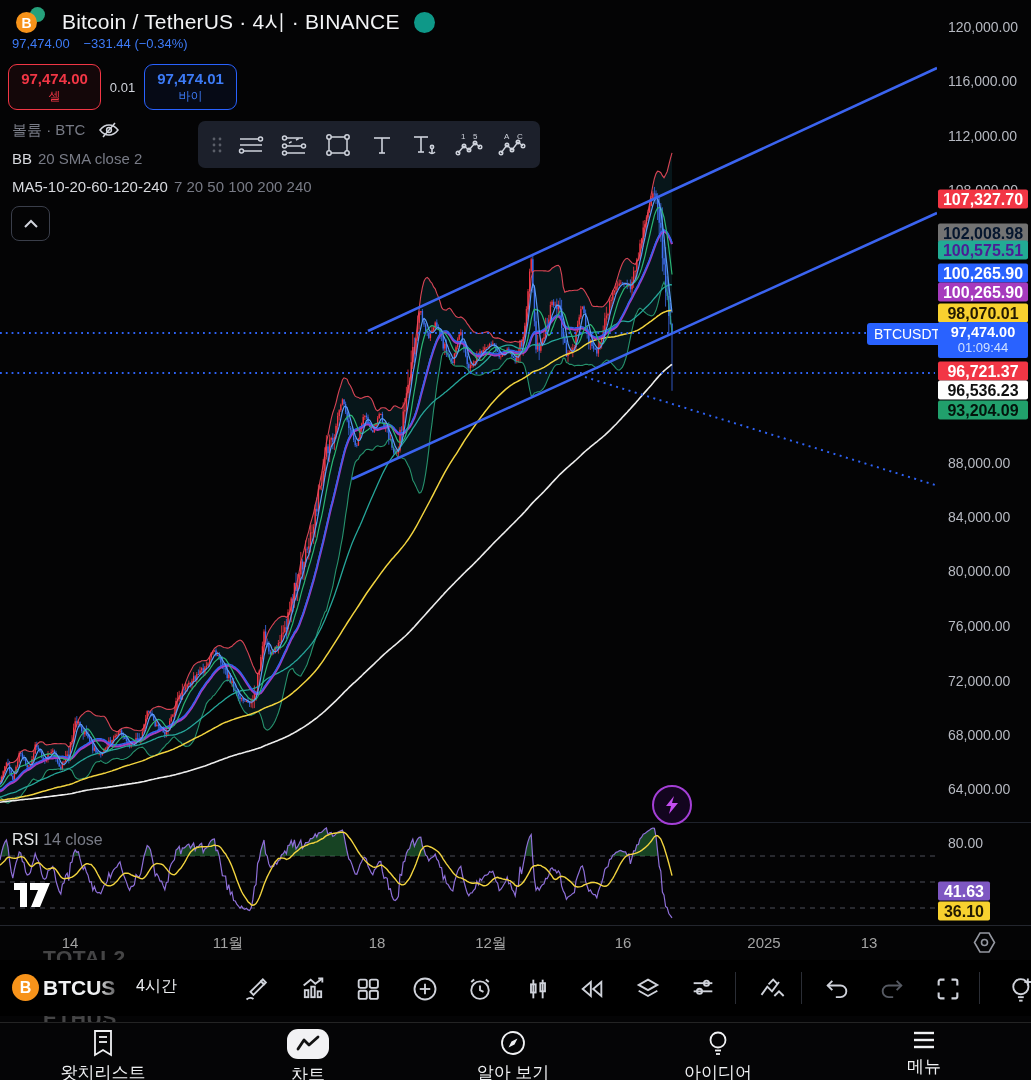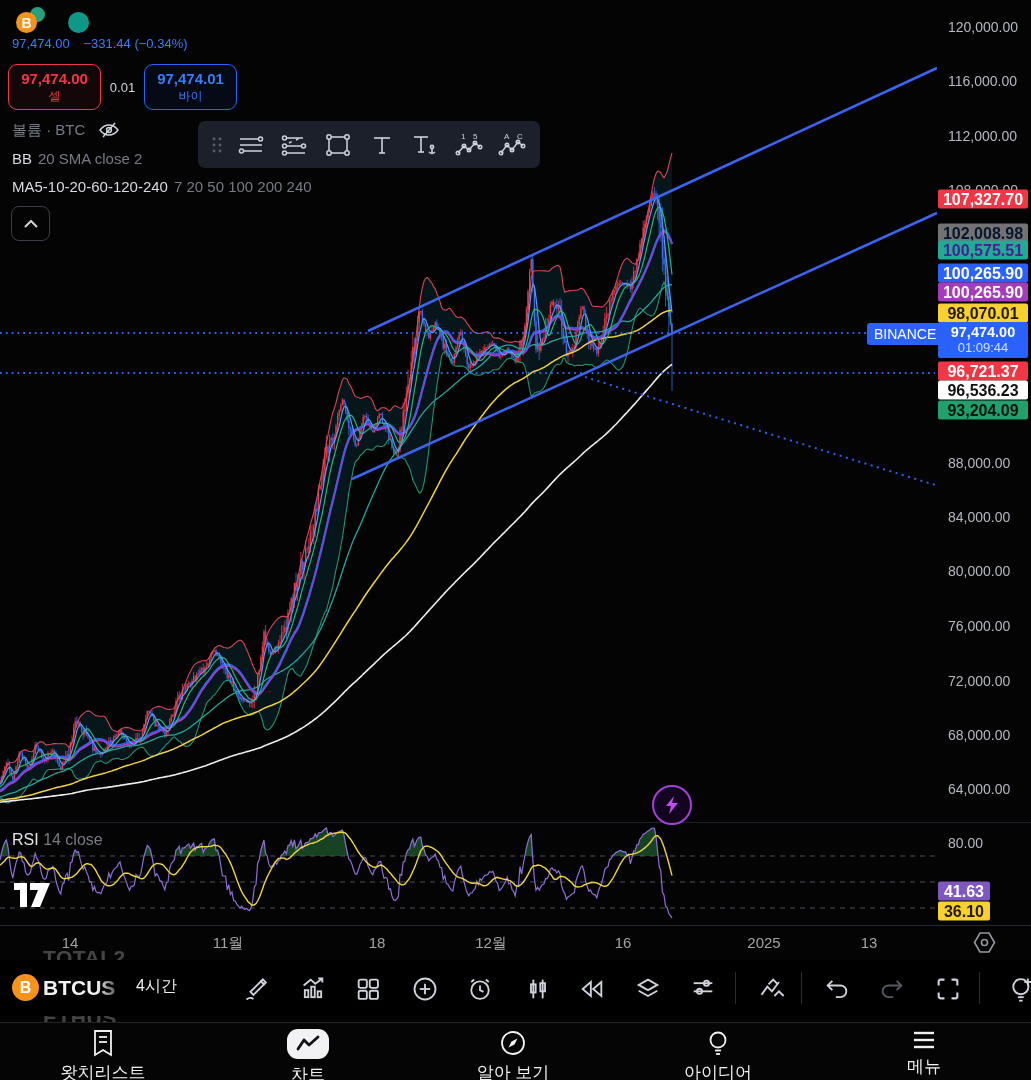--- a/index.html
+++ b/index.html
@@ -108,20 +108,21 @@
       <path d="M0.0 865.1L1.6 863.8L3.2 862.3L4.8 860.7L6.4 858.6L8.0 857.3L9.6 857.2L11.2 857.7L12.8 858.0L14.4 858.2L16.0 858.4L17.6 857.6L19.2 857.1L20.8 856.8L22.4 856.9L24.0 857.6L25.6 859.4L27.2 861.8L28.8 864.2L30.4 866.0L32.0 866.4L33.6 865.5L35.2 863.8L36.8 863.0L38.4 862.8L40.0 863.4L41.6 864.9L43.2 866.7L44.8 868.0L46.4 869.1L48.0 869.0L49.6 868.6L51.2 868.2L52.8 867.8L54.4 868.2L56.0 869.7L57.6 872.0L59.2 874.4L60.8 876.8L62.4 878.1L64.0 878.7L65.6 878.5L67.2 878.1L68.8 878.3L70.4 877.7L72.0 877.2L73.6 876.1L75.2 874.9L76.8 873.6L78.4 871.5L80.0 869.5L81.6 867.6L83.2 865.8L84.8 864.6L86.4 863.8L88.0 863.8L89.6 864.4L91.2 864.5L92.8 866.4L94.4 868.2L96.0 870.9L97.6 874.0L99.2 876.9L100.8 879.9L102.4 882.1L104.0 883.5L105.6 884.6L107.2 885.6L108.8 885.7L110.4 885.9L112.0 885.2L113.6 884.4L115.2 882.8L116.8 881.4L118.4 879.4L120.0 877.2L121.6 875.5L123.2 874.1L124.8 873.3L126.4 873.1L128.0 873.2L129.6 873.9L131.2 874.8L132.8 875.5L134.4 876.3L136.0 876.6L137.6 877.2L139.2 877.9L140.8 878.6L142.4 878.8L144.0 877.9L145.6 876.3L147.2 874.0L148.8 871.5L150.4 868.8L152.0 866.5L153.6 865.0L155.2 864.2L156.8 863.4L158.4 863.6L160.0 863.9L161.6 864.2L163.2 865.1L164.8 866.9L166.4 868.7L168.0 870.9L169.6 872.6L171.2 873.8L172.8 874.6L174.4 874.8L176.0 873.7L177.6 871.8L179.2 869.8L180.8 868.2L182.4 865.9L184.0 863.5L185.6 860.7L187.2 857.5L188.8 854.8L190.4 852.3L192.0 850.7L193.6 849.2L195.2 848.4L196.8 847.5L198.4 847.2L200.0 846.9L201.6 846.7L203.2 846.6L204.8 846.7L206.4 846.6L208.0 846.6L209.6 846.4L211.2 846.2L212.8 845.6L214.4 845.1L216.0 845.6L217.6 845.6L219.2 846.3L220.8 847.7L222.4 849.9L224.0 852.2L225.6 853.9L227.2 856.8L228.8 859.5L230.4 862.9L232.0 866.4L233.6 870.7L235.2 875.1L236.8 879.8L238.4 883.7L240.0 887.9L241.6 891.5L243.2 894.5L244.8 896.9L246.4 899.2L248.0 901.7L249.6 903.1L251.2 904.8L252.8 905.2L254.4 904.8L256.0 903.6L257.6 901.0L259.2 897.8L260.8 893.8L262.4 889.3L264.0 884.6L265.6 880.7L267.2 876.9L268.8 873.7L270.4 870.7L272.0 867.5L273.6 864.5L275.2 861.9L276.8 860.3L278.4 858.5L280.0 858.3L281.6 857.9L283.2 858.1L284.8 858.5L286.4 859.5L288.0 858.9L289.6 858.1L291.2 856.4L292.8 854.9L294.4 853.1L296.0 851.8L297.6 850.7L299.2 849.3L300.8 847.8L302.4 847.0L304.0 846.4L305.6 845.6L307.2 845.0L308.8 844.2L310.4 843.7L312.0 843.2L313.6 843.0L315.2 842.1L316.8 841.9L318.4 840.8L320.0 839.8L321.6 839.0L323.2 838.3L324.8 836.9L326.4 835.6L328.0 835.0L329.6 834.3L331.2 833.6L332.8 833.5L334.4 833.2L336.0 833.0L337.6 832.9L339.2 832.5L340.8 832.3L342.4 832.1L344.0 832.4L345.6 833.3L347.2 835.0L348.8 837.2L350.4 839.0L352.0 841.3L353.6 844.0L355.2 846.7L356.8 849.4L358.4 852.0L360.0 854.3L361.6 856.5L363.2 858.4L364.8 860.4L366.4 862.1L368.0 863.6L369.6 864.9L371.2 865.9L372.8 866.9L374.4 867.2L376.0 867.1L377.6 866.5L379.2 865.6L380.8 865.0L382.4 865.5L384.0 866.7L385.6 868.0L387.2 869.5L388.8 871.7L390.4 873.3L392.0 875.2L393.6 877.2L395.2 879.0L396.8 881.1L398.4 883.1L400.0 883.8L401.6 884.8L403.2 884.9L404.8 884.1L406.4 882.3L408.0 880.3L409.6 878.2L411.2 874.9L412.8 871.3L414.4 867.8L416.0 863.7L417.6 859.3L419.2 854.9L420.8 850.6L422.4 848.6L424.0 846.8L425.6 846.2L427.2 845.9L428.8 846.4L430.4 847.0L432.0 847.7L433.6 848.7L435.2 849.7L436.8 850.7L438.4 852.0L440.0 854.0L441.6 856.2L443.2 859.2L444.8 861.3L446.4 863.8L448.0 865.9L449.6 868.1L451.2 870.2L452.8 872.5L454.4 874.3L456.0 875.7L457.6 876.9L459.2 877.6L460.8 877.9L462.4 878.5L464.0 879.5L465.6 880.1L467.2 881.3L468.8 882.2L470.4 882.8L472.0 883.2L473.6 883.2L475.2 883.0L476.8 882.9L478.4 883.5L480.0 884.1L481.6 884.9L483.2 885.7L484.8 885.8L486.4 885.3L488.0 884.4L489.6 882.8L491.2 881.2L492.8 879.6L494.4 878.4L496.0 877.7L497.6 877.3L499.2 878.0L500.8 878.3L502.4 878.9L504.0 879.2L505.6 879.5L507.2 879.6L508.8 880.3L510.4 880.9L512.0 882.2L513.6 883.5L515.2 885.3L516.8 886.0L518.4 886.3L520.0 885.2L521.6 884.0L523.2 882.2L524.8 880.0L526.4 877.4L528.0 874.6L529.6 871.7L531.2 868.2L532.8 866.5L534.4 865.8L536.0 865.7L537.6 865.0L539.2 865.3L540.8 865.4L542.4 866.7L544.0 867.4L545.6 868.4L547.2 870.0L548.8 871.9L550.4 873.9L552.0 876.1L553.6 878.7L555.2 879.4L556.8 879.0L558.4 877.6L560.0 876.6L561.6 876.3L563.2 876.6L564.8 877.2L566.4 878.3L568.0 879.6L569.6 880.9L571.2 882.3L572.8 884.0L574.4 885.8L576.0 886.5L577.6 887.0L579.2 886.9L580.8 886.6L582.4 886.1L584.0 885.0L585.6 884.4L587.2 883.8L588.8 883.2L590.4 882.8L592.0 882.5L593.6 882.5L595.2 882.6L596.8 883.0L598.4 883.7L600.0 884.5L601.6 885.3L603.2 886.1L604.8 886.3L606.4 886.0L608.0 885.0L609.6 883.1L611.2 880.7L612.8 878.3L614.4 875.5L616.0 872.4L617.6 869.4L619.2 866.0L620.8 863.1L622.4 860.6L624.0 858.4L625.6 856.5L627.2 855.6L628.8 854.6L630.4 854.4L632.0 854.3L633.6 853.7L635.2 853.4L636.8 852.8L638.4 852.2L640.0 851.3L641.6 850.3L643.2 849.1L644.8 847.9L646.4 846.5L648.0 845.0L649.6 843.1L651.2 841.3L652.8 838.8L654.4 836.7L656.0 835.6L657.6 835.7L659.2 837.2L660.8 839.1L662.4 842.9L664.0 847.1L665.6 852.2L667.2 857.5L668.8 863.3L670.4 869.4L672.0 875.6" fill="none" stroke="#f2d43f" stroke-width="1.4"></path>
     </svg>
 
   <div class="abs sep" style="top:822px"></div>
 
   <div class="abs title-row">
     <div class="pair-icon">
       <div class="coin-back"></div>
       <div class="coin-front">B</div>
     </div>
+    <div class="sym-title">Bitcoin / TetherUS · 4시 · BINANCE</div>
     <div class="live-dot"></div>
   </div>
   <div class="abs price-row">
     <b>97,474.00</b>
     <span>−331.44 (−0.34%)</span>
   </div>
   <div class="abs trade-btns">
     <div class="tbtn sell">
       <div class="p">97,474.00</div>
       <div class="l">셀</div>
@@ -260,21 +261,21 @@
       <div class="tag" style="top: 292px; background: rgb(166, 59, 189); color: rgb(255, 255, 255);">100,265.90</div>
       <div class="tag" style="top: 313px; background: rgb(248, 209, 47); color: rgb(35, 26, 2);">98,070.01</div>
       <div class="tag" style="top: 371px; background: rgb(242, 54, 69); color: rgb(255, 255, 255);">96,721.37</div>
       <div class="tag" style="top: 390px; background: rgb(255, 255, 255); color: rgb(17, 17, 17);">96,536.23</div>
       <div class="tag" style="top: 410px; background: rgb(33, 160, 108); color: rgb(4, 20, 12);">93,204.09</div>
       <div class="tag" style="top: 891px; width: 52px; background: rgb(126, 87, 194); color: rgb(255, 255, 255);">41.63</div>
       <div class="tag" style="top: 911px; width: 52px; background: rgb(248, 209, 47); color: rgb(35, 26, 2);">36.10</div>
       <div class="tick" style="top: 843px;">80.00</div>
     </div>
 
-  <div class="abs symtag">BINANCE</div>
+  <div class="abs symtag">BTCUSDT</div>
   <div class="abs ptag">
     <div class="p">97,474.00</div>
     <div class="c">01:09:44</div>
   </div>
 
   <div class="abs rsi-label">
     <span class="w">RSI</span>
     <span>14 close</span>
   </div>
 

